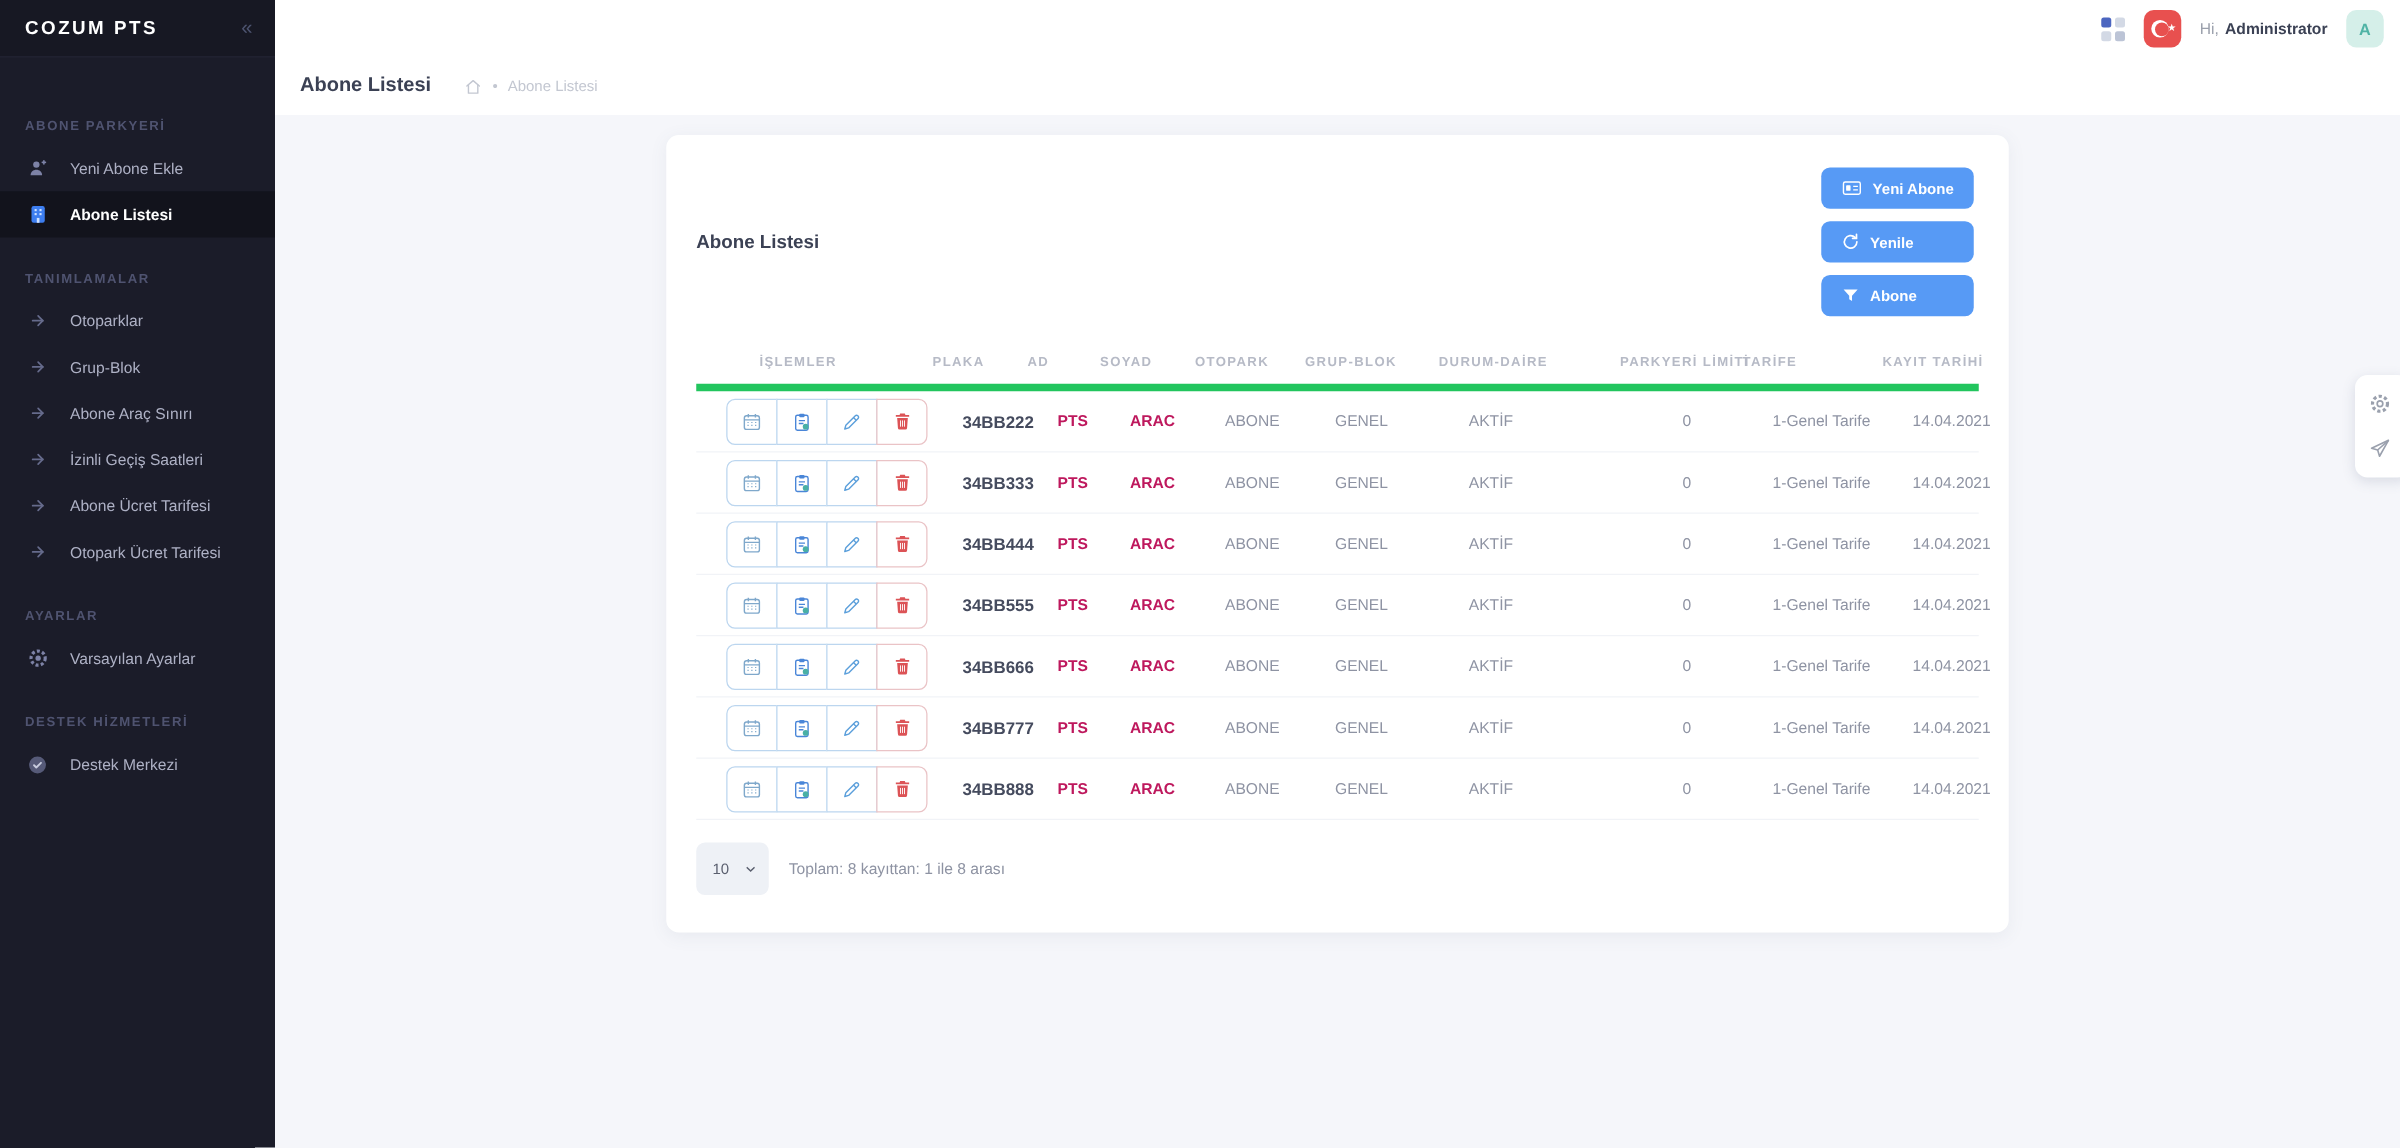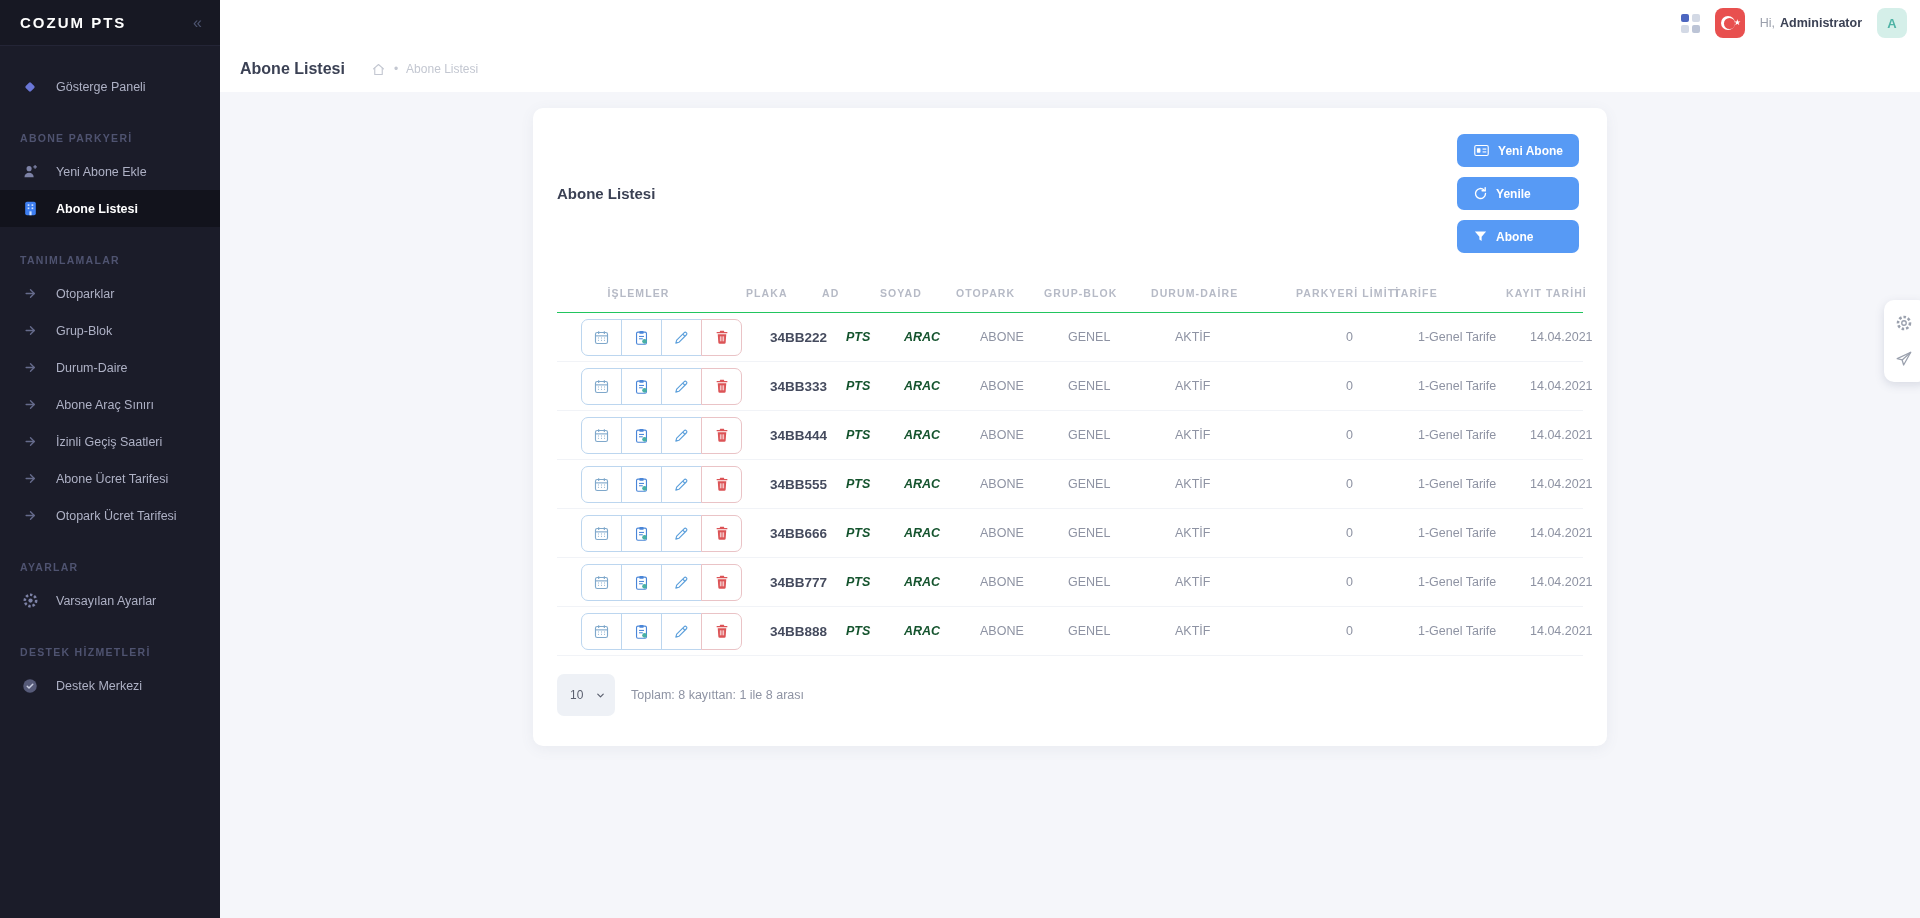--- a/index.html
+++ b/index.html
@@ -48,27 +48,27 @@
     box-shadow:0 3px 14px rgba(84,96,125,.08); }
   .card-head { display:flex; align-items:center; justify-content:space-between; padding:26px 28px 20px 24px; }
   .card-title { font-size:15px; font-weight:700; color:#3b4154; }
   .btns { display:flex; gap:10px;flex-direction:column; }
   .btn { display:flex; align-items:center; gap:8px; height:33px; padding:0 16px; background:#579af5;
     color:#fff; font-size:12px; font-weight:600; border:none; border-radius:7px; cursor:pointer; }
 
   .table { padding:0 24px; }
   .grid-cols { display:grid; grid-template-columns:189px 76px 58px 76px 88px 107px 145px 98px 112px 77px;
     align-items:center; }
-  .thead { height:40px; border-bottom:1px solid #22c55e; }
+  .thead { height:40px; border-bottom:6px solid #22c55e; }
   .th { font-size:10.5px; letter-spacing:1.1px; color:#b6bac6; font-weight:700; white-space:nowrap; }
   .th.center { text-align:center; padding-right:26px; }
   .row { height:49px; border-bottom:1px solid #f1f3f7;padding-left:24px; }
   .cell { font-size:12.5px; color:#8e93a3; white-space:nowrap; }
   .cell.plate { font-weight:700; color:#454b5e; font-size:13.5px; }
-  .cell.bold { font-weight:700; color:#14532d;font-style:italic; }
+  .cell.bold { font-weight:700; color:#be185d; }
   .cell.park { padding-left:26px; }
 
   .actions { display:flex; }
   .abtn { width:41px; height:37px; background:#fff; border:1px solid #bcd6ef; margin-left:-1px;
     display:flex; align-items:center; justify-content:center; cursor:pointer; }
   .abtn.first { border-radius:7px 0 0 7px; margin-left:0; }
   .abtn.del { border-color:#eac3c6; border-radius:0 7px 7px 0; }
 
   .card-foot { display:flex; align-items:center; gap:16px; padding:18px 24px 30px; }
   .select { display:flex; align-items:center; justify-content:space-between; width:58px; height:42px;
@@ -83,28 +83,20 @@
 </style>
 </head>
 <body>
 
 <aside class="sidebar">
   <div class="logo-bar">
     <span class="logo">COZUM PTS</span>
     <span class="collapse">«</span>
   </div>
   <nav class="menu">
-    <div class="s-item">
-      <span class="s-icon">
-        <svg width="16" height="16" viewBox="0 0 24 24">
-            <rect x="6.5" y="6.5" width="11" height="11" rx="2" transform="rotate(45 12 12)" fill="#6a76d6"></rect>
-          </svg>
-      </span>
-      <span>Gösterge Paneli</span>
-    </div>
     <div class="s-section">ABONE PARKYERİ</div>
     <div class="s-item">
       <span class="s-icon">
         <svg width="17" height="17" viewBox="0 0 24 24" fill="#7d82a6">
             <circle cx="10" cy="8" r="3.6"></circle>
             <path d="M3.5 20c0-3.7 2.9-6.1 6.5-6.1s6.5 2.4 6.5 6.1z"></path>
             <rect x="15.8" y="4.6" width="5.4" height="1.8" rx=".9"></rect>
             <rect x="17.6" y="2.8" width="1.8" height="5.4" rx=".9"></rect>
           </svg>
       </span>
@@ -134,29 +126,20 @@
       <span>Otoparklar</span>
     </div>
     <div class="s-item">
       <span class="s-icon">
           <svg width="15" height="15" viewBox="0 0 24 24" fill="none" stroke="#666b8c" stroke-width="2.2" stroke-linecap="round" stroke-linejoin="round">
             <path d="M5 12h13"></path>
             <path d="M12 6l6 6-6 6"></path>
           </svg>
         </span>
       <span>Grup-Blok</span>
-    </div>
-    <div class="s-item">
-      <span class="s-icon">
-          <svg width="15" height="15" viewBox="0 0 24 24" fill="none" stroke="#666b8c" stroke-width="2.2" stroke-linecap="round" stroke-linejoin="round">
-            <path d="M5 12h13"></path>
-            <path d="M12 6l6 6-6 6"></path>
-          </svg>
-        </span>
-      <span>Durum-Daire</span>
     </div>
     <div class="s-item">
       <span class="s-icon">
           <svg width="15" height="15" viewBox="0 0 24 24" fill="none" stroke="#666b8c" stroke-width="2.2" stroke-linecap="round" stroke-linejoin="round">
             <path d="M5 12h13"></path>
             <path d="M12 6l6 6-6 6"></path>
           </svg>
         </span>
       <span>Abone Araç Sınırı</span>
     </div>

